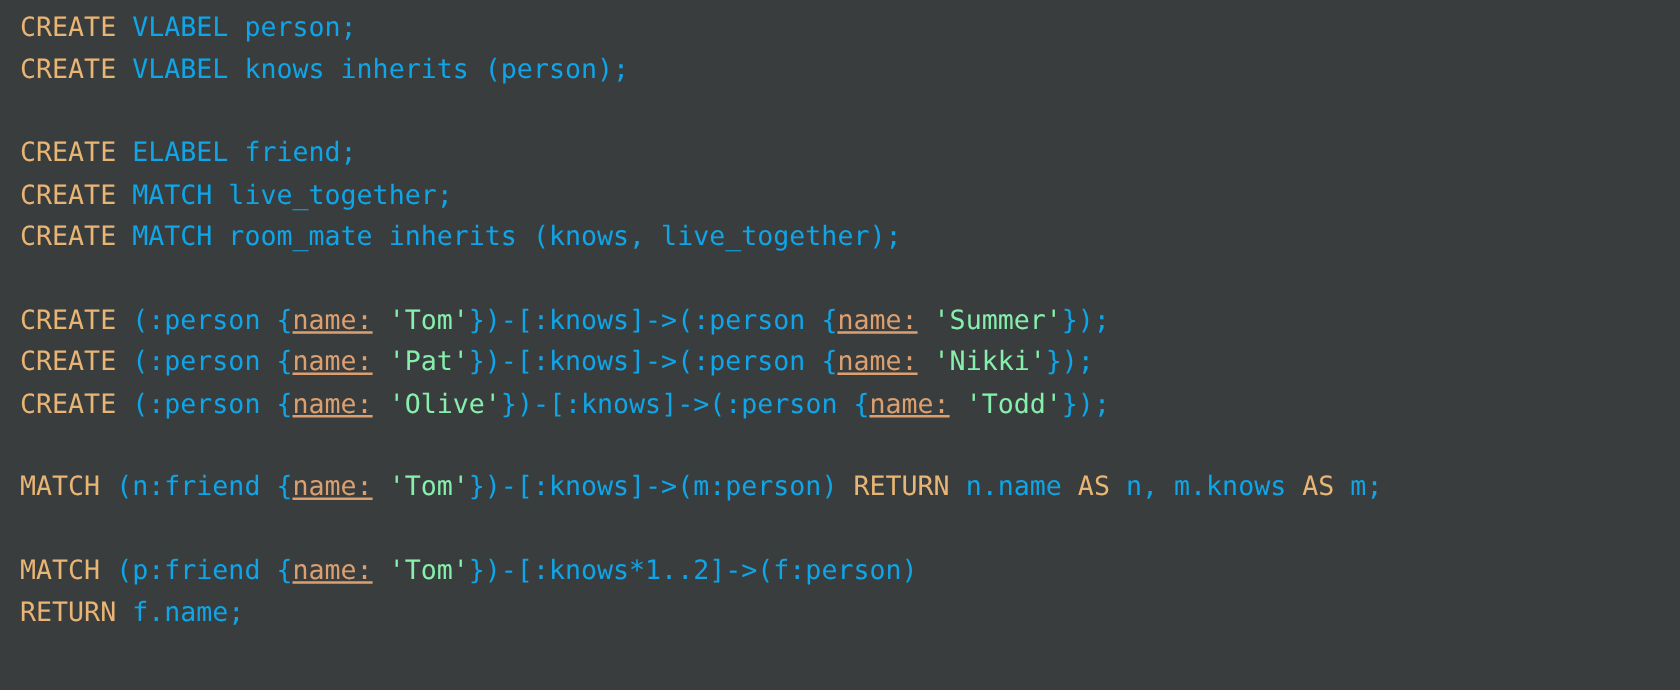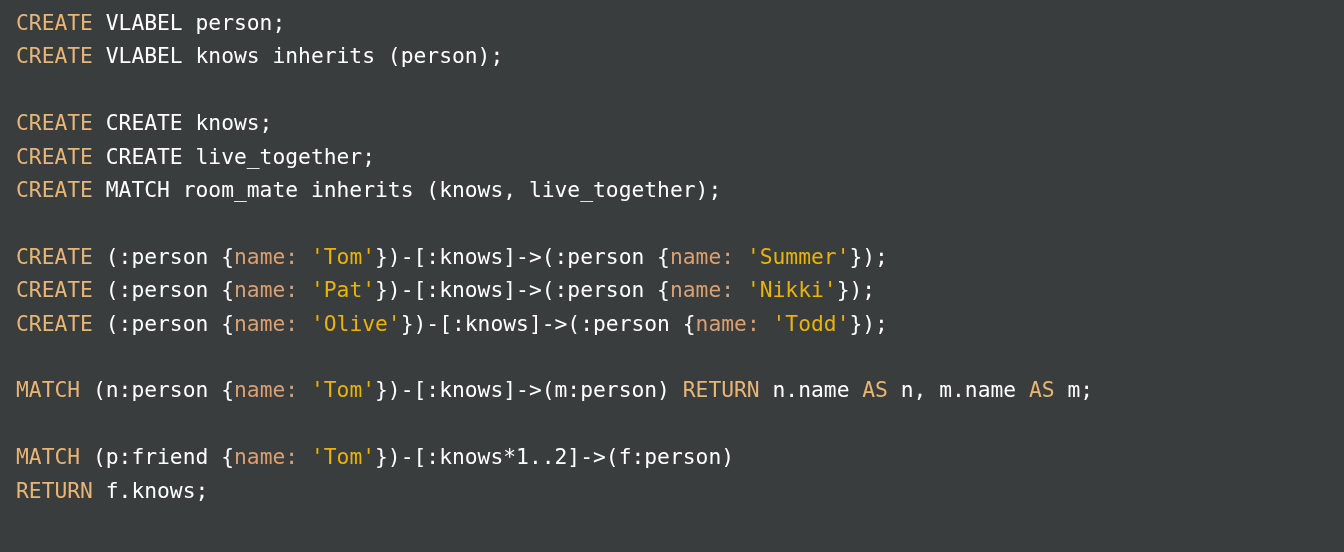--- a/index.html
+++ b/index.html
@@ -13,34 +13,34 @@
   pre.code {
     margin: 0;
     padding: 6px 16px;
     font-family: "Menlo", "Consolas", "DejaVu Sans Mono", monospace;
     font-size: 21.3px;
     line-height: 33.4px;
     color: #d7d7ce;
     white-space: pre;
   }
   .kw   { color: #e9b574; }   
-  .id   { color: #ffffff; }   
-  .attr { color: #dca070; }   
-  .str  { color: #eab308; }
+  .id   { color: #0ea5e9; }   
+  .attr { color: #dca070; text-decoration: underline; }   
+  .str  { color: #86efac; }
 </style>
 </head>
 <body>
 
 <pre class="code" id="code-block"><span><span class="kw">CREATE</span><span class="id"> VLABEL person;</span></span>
 <span><span class="kw">CREATE</span><span class="id"> VLABEL knows inherits (person);</span></span>
 <span></span>
-<span><span class="kw">CREATE</span><span class="id"> CREATE knows;</span></span>
-<span><span class="kw">CREATE</span><span class="id"> CREATE live_together;</span></span>
+<span><span class="kw">CREATE</span><span class="id"> ELABEL friend;</span></span>
+<span><span class="kw">CREATE</span><span class="id"> MATCH live_together;</span></span>
 <span><span class="kw">CREATE</span><span class="id"> MATCH room_mate inherits (knows, live_together);</span></span>
 <span></span>
 <span><span class="kw">CREATE</span><span class="id"> (:person {</span><span class="attr">name:</span><span class="id"> </span><span class="str">'Tom'</span><span class="id">})-[:knows]-&gt;(:person {</span><span class="attr">name:</span><span class="id"> </span><span class="str">'Summer'</span><span class="id">});</span></span>
 <span><span class="kw">CREATE</span><span class="id"> (:person {</span><span class="attr">name:</span><span class="id"> </span><span class="str">'Pat'</span><span class="id">})-[:knows]-&gt;(:person {</span><span class="attr">name:</span><span class="id"> </span><span class="str">'Nikki'</span><span class="id">});</span></span>
 <span><span class="kw">CREATE</span><span class="id"> (:person {</span><span class="attr">name:</span><span class="id"> </span><span class="str">'Olive'</span><span class="id">})-[:knows]-&gt;(:person {</span><span class="attr">name:</span><span class="id"> </span><span class="str">'Todd'</span><span class="id">});</span></span>
 <span></span>
-<span><span class="kw">MATCH</span><span class="id"> (n:person {</span><span class="attr">name:</span><span class="id"> </span><span class="str">'Tom'</span><span class="id">})-[:knows]-&gt;(m:person) </span><span class="kw">RETURN</span><span class="id"> n.name </span><span class="kw">AS</span><span class="id"> n, m.name </span><span class="kw">AS</span><span class="id"> m;</span></span>
+<span><span class="kw">MATCH</span><span class="id"> (n:friend {</span><span class="attr">name:</span><span class="id"> </span><span class="str">'Tom'</span><span class="id">})-[:knows]-&gt;(m:person) </span><span class="kw">RETURN</span><span class="id"> n.name </span><span class="kw">AS</span><span class="id"> n, m.knows </span><span class="kw">AS</span><span class="id"> m;</span></span>
 <span></span>
 <span><span class="kw">MATCH</span><span class="id"> (p:friend {</span><span class="attr">name:</span><span class="id"> </span><span class="str">'Tom'</span><span class="id">})-[:knows*1..2]-&gt;(f:person)</span></span>
-<span><span class="kw">RETURN</span><span class="id"> f.knows;</span></span></pre>
+<span><span class="kw">RETURN</span><span class="id"> f.name;</span></span></pre>
 
 </body></html>

